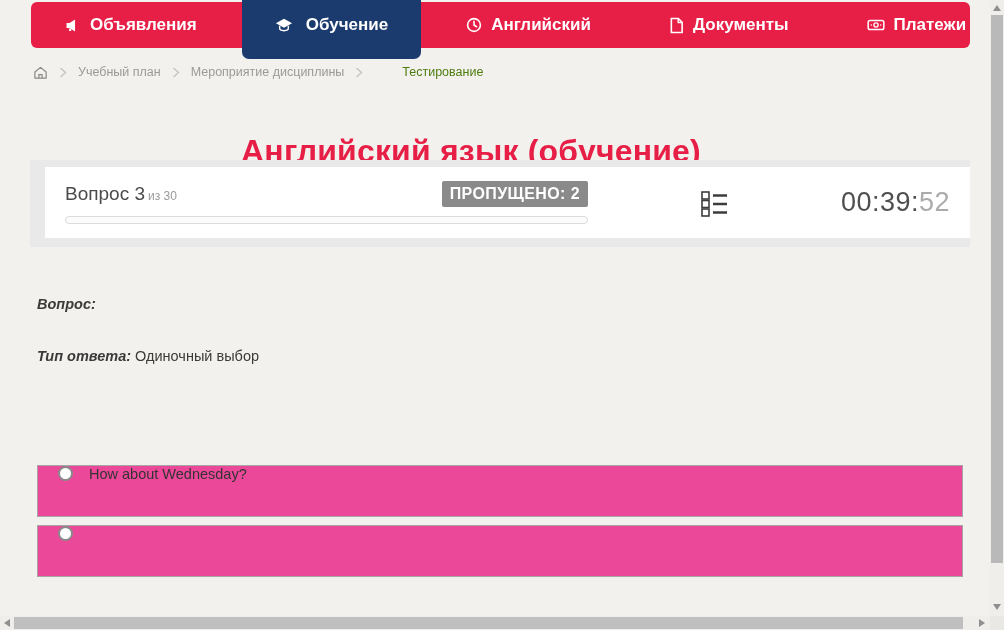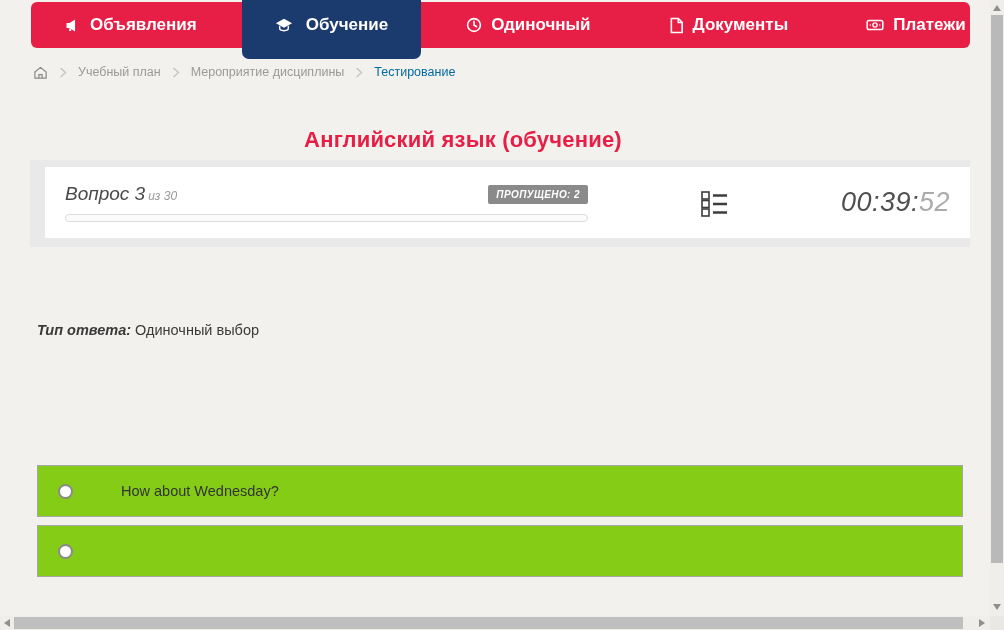--- a/index.html
+++ b/index.html
@@ -32,44 +32,44 @@
   .nav-tab svg{flex:none;}
 
   
   .breadcrumb{
     position:absolute;left:33px;top:63px;height:18px;
     display:flex;align-items:center;gap:11px;
     font-size:12.5px;color:#9a9a9a;
   }
   .breadcrumb .home{display:flex;align-items:center;color:#8a8a8a;cursor:pointer;}
   .crumb{cursor:pointer;}
-  .crumb.current{color:#0369a1;cursor:default;}
+  .crumb.current{color:#4d7c0f;cursor:default;margin-left:28px;}
   .crumb-sep{display:flex;align-items:center;color:#c4c4c4;}
 
   
   .page-title{
-    position:absolute;left:4px;top:112px;width:918px;text-align:center;
-    font-size:22px;font-weight:700;color:var(--red);letter-spacing:.2px;
+    position:absolute;left:12px;top:112px;width:918px;text-align:center;
+    font-size:32px;font-weight:700;color:var(--red);letter-spacing:.2px;
   }
 
   
   .question-band{
     position:absolute;left:30px;top:160px;width:940px;height:87px;
     background:var(--panel-gray);padding:7px 0 9px 15px;
   }
   .question-card{
     background:#fff;width:100%;height:100%;
-    display:flex;align-items:center;padding:0 20px;font-style:italic;
+    display:flex;align-items:center;padding:0 20px;
   }
   .qc-left{width:523px;flex:none;}
   .qc-left-top{display:flex;justify-content:space-between;align-items:center;}
   .q-title{font-size:19px;color:#4a4a4a;}
   .q-of{font-size:12px;color:#9a9a9a;margin-left:3px;font-weight:400;}
   .skipped-badge{
-    background:#8a8a8a;color:#fff;font-size:10px;font-weight:700;
+    background:#8a8a8a;color:#fff;font-size:16px;font-weight:700;
     padding:4px 8px;border-radius:2px;letter-spacing:.4px;white-space:nowrap;
   }
   .progress-track{
     margin-top:9px;height:8px;border:1px solid #dcdcdc;border-radius:5px;
     background:#fbfbfb;overflow:hidden;
   }
   .progress-fill{height:100%;width:0;background:var(--red);border-radius:5px;}
   .qc-center{flex:1;display:flex;justify-content:center;}
   .list-btn{color:#3d3d3d;cursor:pointer;display:flex;}
   .qc-right{font-size:27px;color:#4f4f4f;white-space:nowrap;letter-spacing:.5px;}
@@ -79,22 +79,22 @@
   .question-section{
     position:absolute;left:37px;top:291px;width:920px;
     font-size:14.5px;color:var(--text-dark);line-height:26px;
   }
   .q-label{font-weight:700;font-style:italic;}
   .type-row{margin-top:26px;}
 
   
   .options{position:absolute;left:37px;top:465px;width:926px;}
   .option{
-    height:52px;background:#84cc16;border:1px solid #a6a6a6;
-    display:flex;align-items:center;padding:0 20px;margin-bottom:8px;cursor:pointer;gap:32px;
+    height:52px;background:#ec4899;border:1px solid #a6a6a6;
+    display:flex;align-items:flex-start;padding:0 20px;margin-bottom:8px;cursor:pointer;
   }
   .radio{
     width:15px;height:15px;border:2px solid #8a8a8a;border-radius:50%;
     background:#fff;margin-right:16px;flex:none;
   }
   .option-text{font-size:14.5px;color:#333;}
 
   
   .v-scrollbar{position:absolute;right:0;top:0;width:14px;height:616px;background:#efeeeb;}
   .v-thumb{position:absolute;left:1px;top:15px;width:12px;height:548px;background:#b9b9b9;}
@@ -133,21 +133,21 @@
     </span>
     <span>Обучение</span>
   </div>
   <div class="nav-tab">
     <span style="display:flex">
       <svg width="16" height="16" viewBox="0 0 20 20">
           <circle cx="10" cy="10" r="8" fill="none" stroke="#fff" stroke-width="2"></circle>
           <path d="M10 5.5 V10 l3.2 2.2" fill="none" stroke="#fff" stroke-width="2" stroke-linecap="round"></path>
         </svg>
     </span>
-    <span>Одиночный</span>
+    <span>Английский</span>
   </div>
   <div class="nav-tab">
     <span style="display:flex">
       <svg width="15" height="17" viewBox="0 0 16 18">
           <path d="M2.5 1.5 h7.5 l4 4 V16.5 H2.5 Z" fill="none" stroke="#fff" stroke-width="1.7"></path>
           <path d="M9.8 1.8 v4 h4" fill="none" stroke="#fff" stroke-width="1.5"></path>
         </svg>
     </span>
     <span>Документы</span>
   </div>
@@ -228,20 +228,23 @@
           </svg>
       </span>
     </div>
     <div class="qc-right">
       <span>00:39:</span><span class="timer-seconds">52</span>
     </div>
   </div>
 </div>
 
 <div class="question-section">
+  <div>
+    <span class="q-label">Вопрос:</span>
+  </div>
   <div class="type-row">
     <span class="q-label">Тип ответа:</span>
     <span>Одиночный выбор</span>
   </div>
 </div>
 
 <div class="options">
   <div class="option">
     <span class="radio"></span>
     <span class="option-text">How about Wednesday?</span>

